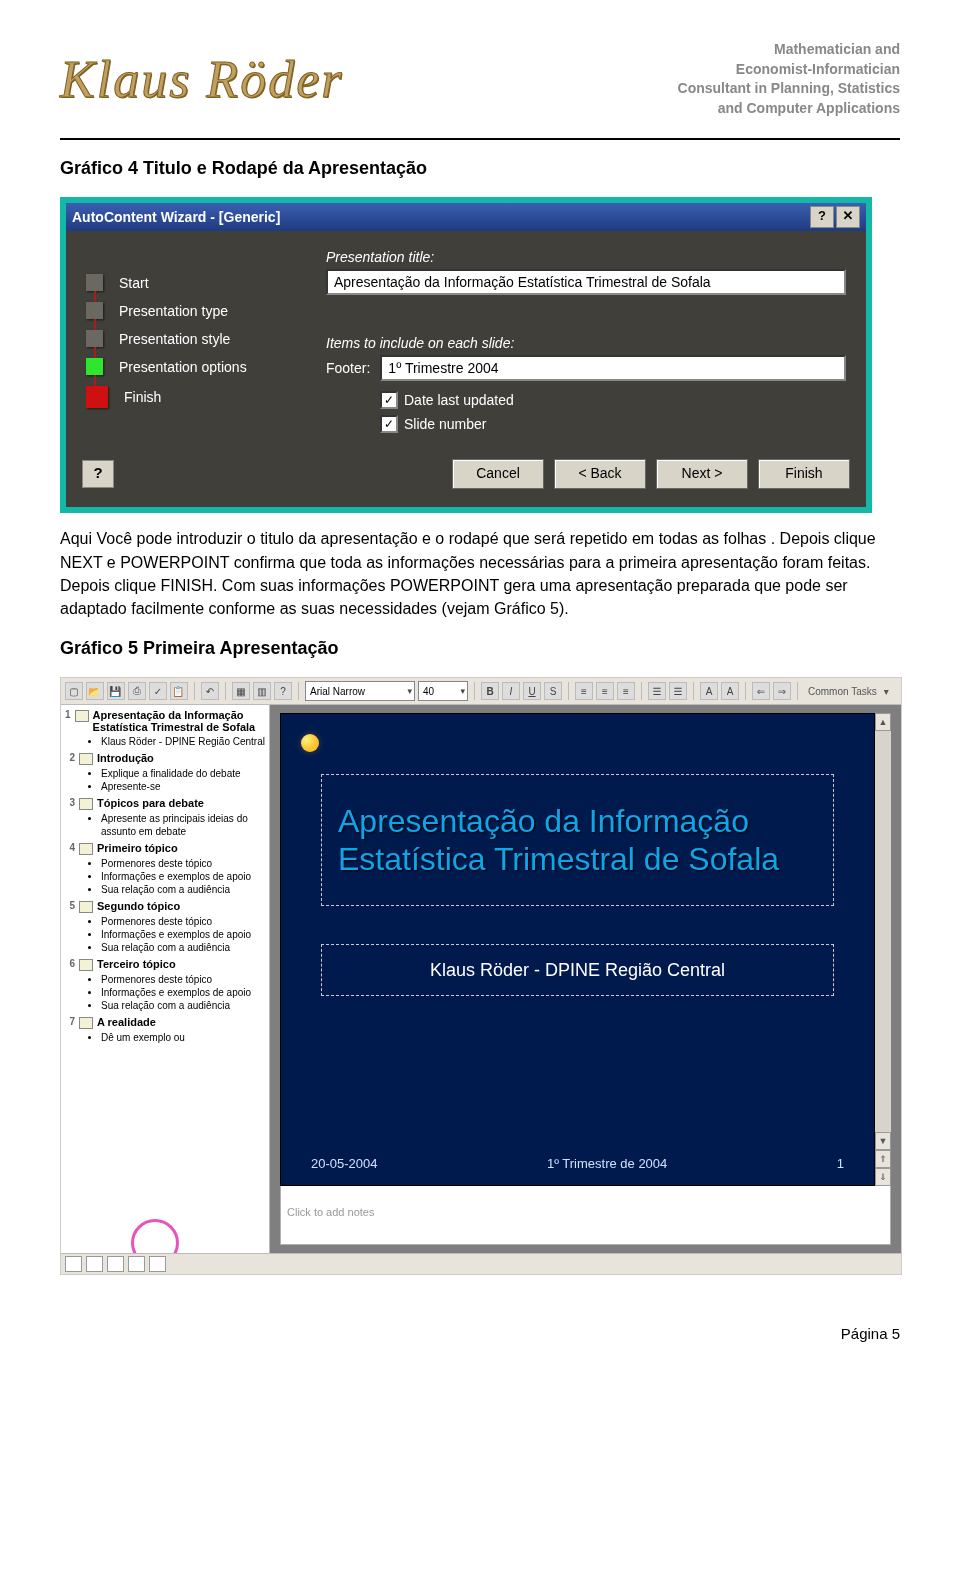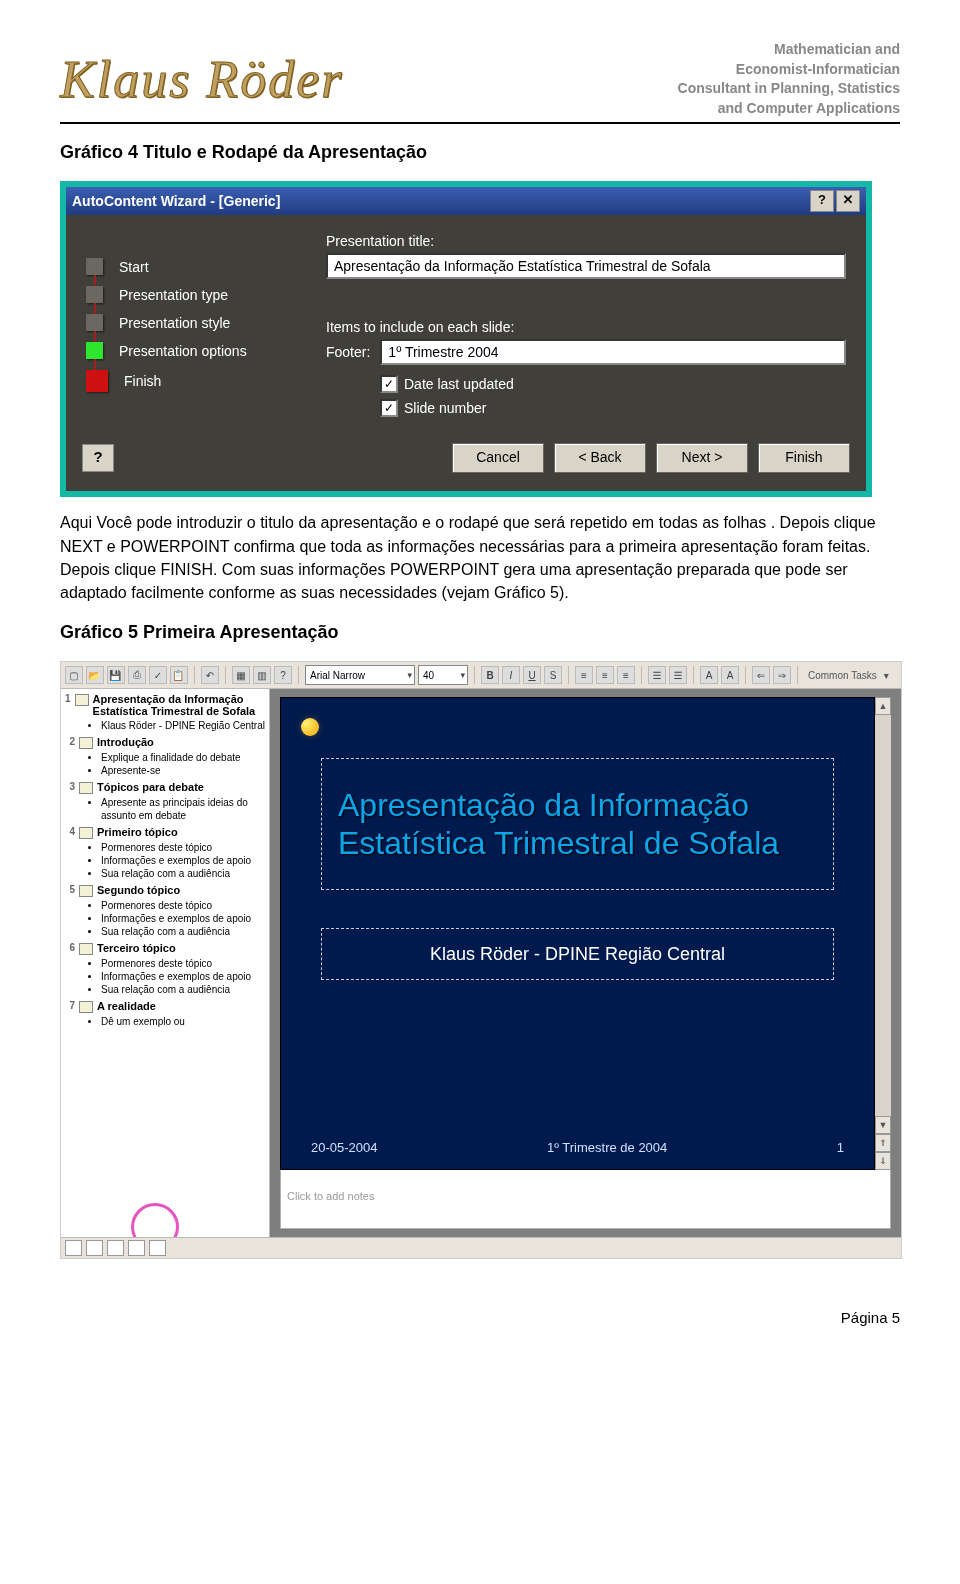--- a/index.html
+++ b/index.html
@@ -12,21 +12,21 @@
   .page {
     padding: 40px 60px 30px 60px;
     position: relative;
   }
   
   .doc-header {
     display: flex;
     justify-content: space-between;
     align-items: center;
     border-bottom: 2px solid #000;
-    padding-bottom: 4px;
+    padding-bottom: 20px;
     margin-bottom: 12px;
   }
   .header-name {
     font-family: "Times New Roman", serif;
     font-size: 52px;
     font-style: italic;
     letter-spacing: 2px;
     color: #bfa060;
     -webkit-text-stroke: 1px #806020;
     text-shadow: 1px 1px 0 #806020;
@@ -104,21 +104,21 @@
     width: 2px;
     height: 18px;
     background: #a02020;
   }
   .step:last-child::before { display: none; }
   .step-box {
     width: 17px; height: 17px;
     box-shadow: 1px 1px 2px rgba(0,0,0,0.6);
   }
   .wizard-right { flex: 1; }
-  .wizard-right label { display: block; margin-bottom: 4px; }
+  .wizard-right label { display: block; margin-bottom: 4px; font-style: italic; }
   .txt-input {
     display: block;
     width: 100%;
     background: #fff;
     color: #000;
     border: 2px inset #888;
     padding: 3px 6px;
     font-family: Tahoma, sans-serif;
     font-size: 14px;
     box-sizing: border-box;

